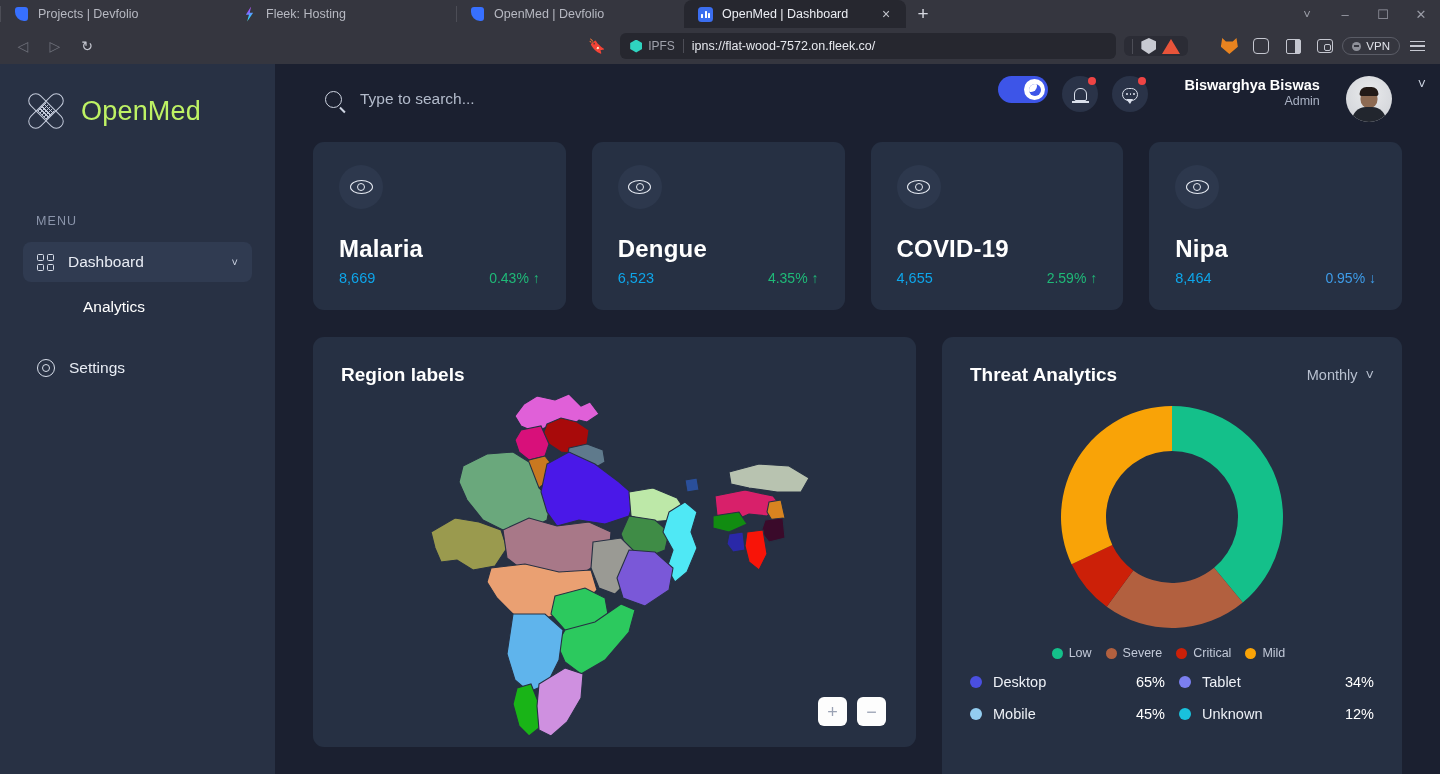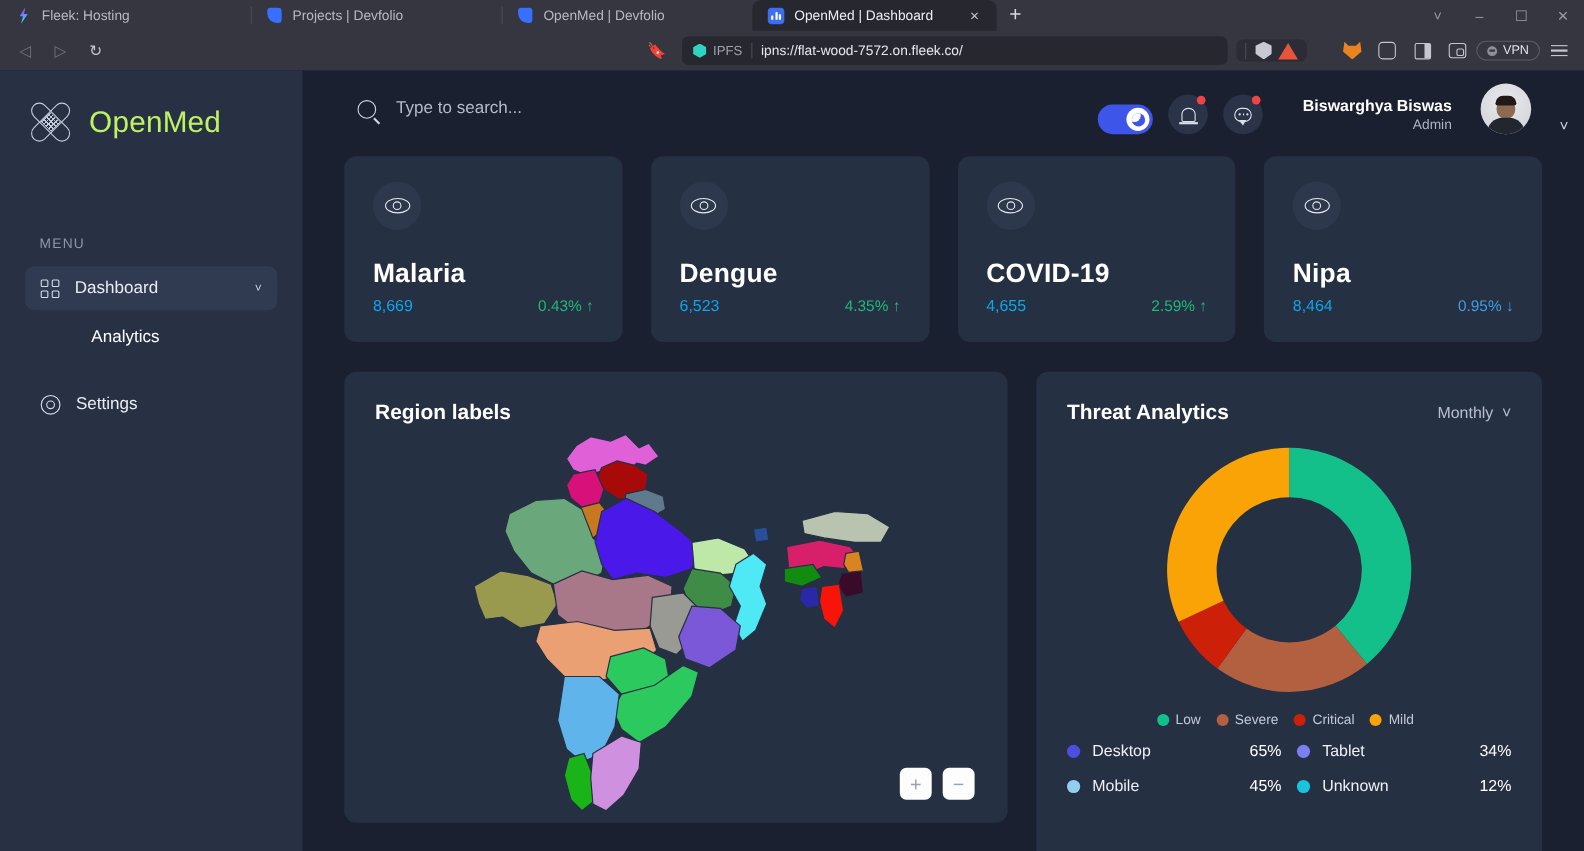--- a/index.html
+++ b/index.html
@@ -131,21 +131,21 @@
   .topbar { height: 70px; display: flex; align-items: center; padding: 0 14px 0 50px; gap: 0; }
   .search-wrap { display: flex; align-items: center; gap: 18px; flex: 1; }
   .search-icon { width: 17px; height: 17px; border: 1.8px solid #cfd5e2; border-radius: 50%;
                  position: relative; flex:none; }
   .search-icon::after { content:""; position:absolute; right:-5px; bottom:-4px; width: 7px; height: 1.8px;
                         background:#cfd5e2; transform: rotate(45deg); }
   .search-input { background: transparent; border: none; outline: none; color: #c0c7d6;
                   font-size: 15.5px; font-family: inherit; width: 320px; }
   .search-input::placeholder { color: #b3bbcb; }
 
-  .topright { display: flex; align-items: flex-end; gap: 14px; }
+  .topright { display: flex; align-items: flex-start; gap: 14px; }
   .toggle { width: 50px; height: 27px; border-radius: 14px; background: #3d55e8; position: relative; }
   .toggle .knob { position:absolute; right: 3px; top: 3px; width: 21px; height: 21px; border-radius:50%;
                   background:#fff; display:flex;align-items:center;justify-content:center; }
   .moon { width: 12px; height: 12px; border-radius: 50%; background: #3d55e8; position: relative; overflow:hidden;}
   .moon::after{content:"";position:absolute;left:-4px;top:-4px;width:12px;height:12px;border-radius:50%;background:#fff;}
   .circ-btn { width: 36px; height: 36px; border-radius: 50%; background: #2a3348; position: relative;
               display:flex;align-items:center;justify-content:center; }
   .badge-dot { position:absolute; right: 2px; top: 1px; width: 8px; height: 8px; border-radius:50%; background:#ef4444; }
   .bell { width:13px;height:13px;border:1.6px solid #d9dfeb;border-radius:6px 6px 2px 2px;position:relative;}
   .bell::after{content:"";position:absolute;left:-3px;bottom:-3px;width:17px;height:1.6px;background:#d9dfeb;}
@@ -204,32 +204,32 @@
   .dev .dpct { margin-left: auto; color:#ffffff; }
   .dev .dname { min-width: 0; }
 </style>
 </head>
 <body>
 
 <div class="browser">
 
   <div class="tabstrip">
 
+    <div class="tab inactive">
+      <span class="tab-favicon">
+          <span class="fav-devfolio"></span>
+        </span>
+      <span class="tab-title">Projects | Devfolio</span>
+    </div>
+
     <div class="tab inactive first">
       <span class="tab-favicon">
           <span class="fav-fleek"></span>
         </span>
       <span class="tab-title">Fleek: Hosting</span>
-    </div>
-
-    <div class="tab inactive">
-      <span class="tab-favicon">
-          <span class="fav-devfolio"></span>
-        </span>
-      <span class="tab-title">Projects | Devfolio</span>
     </div>
 
     <div class="tab inactive">
       <span class="tab-favicon">
           <span class="fav-devfolio"></span>
         </span>
       <span class="tab-title">OpenMed | Devfolio</span>
     </div>
 
     <div class="tab active">

